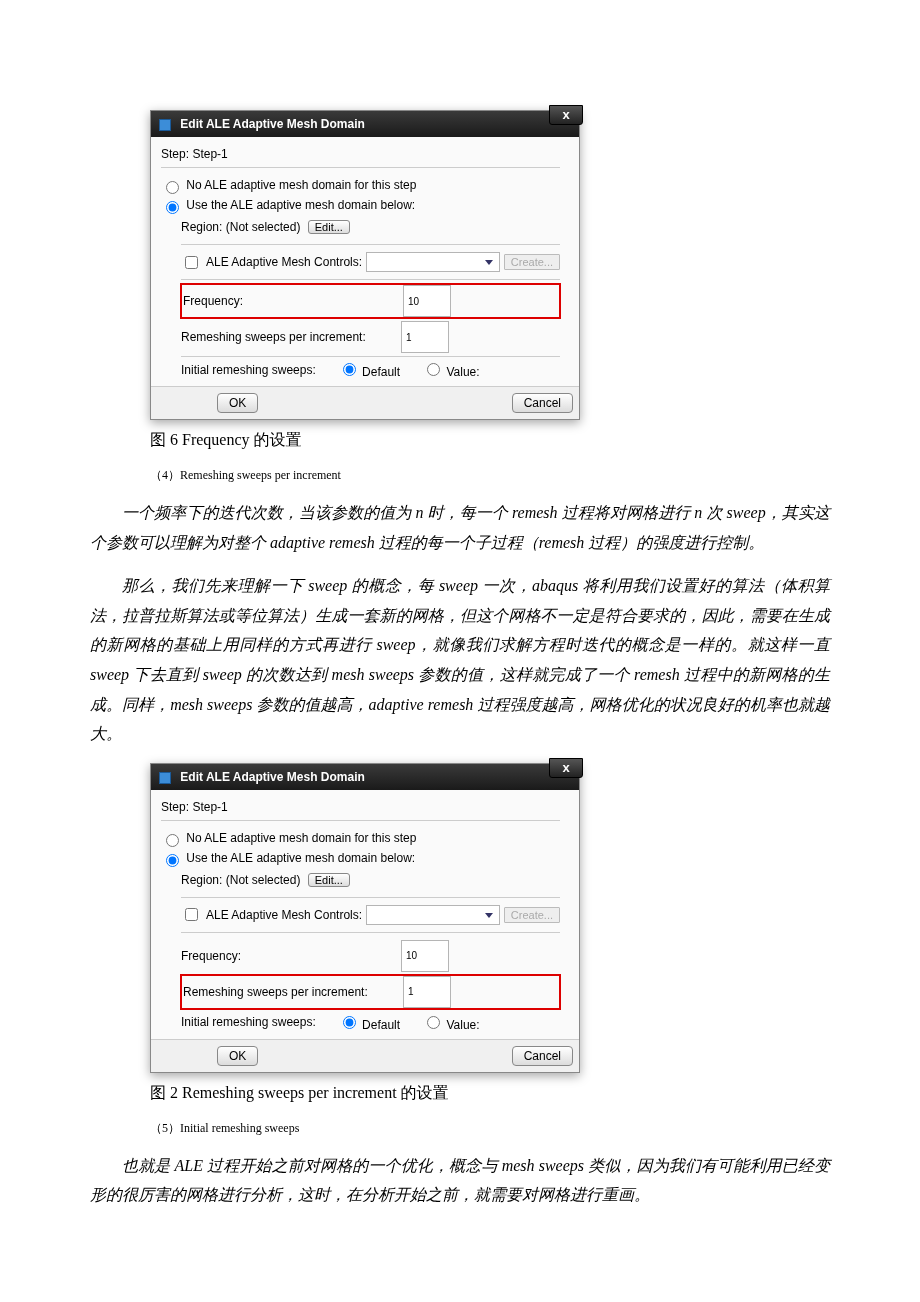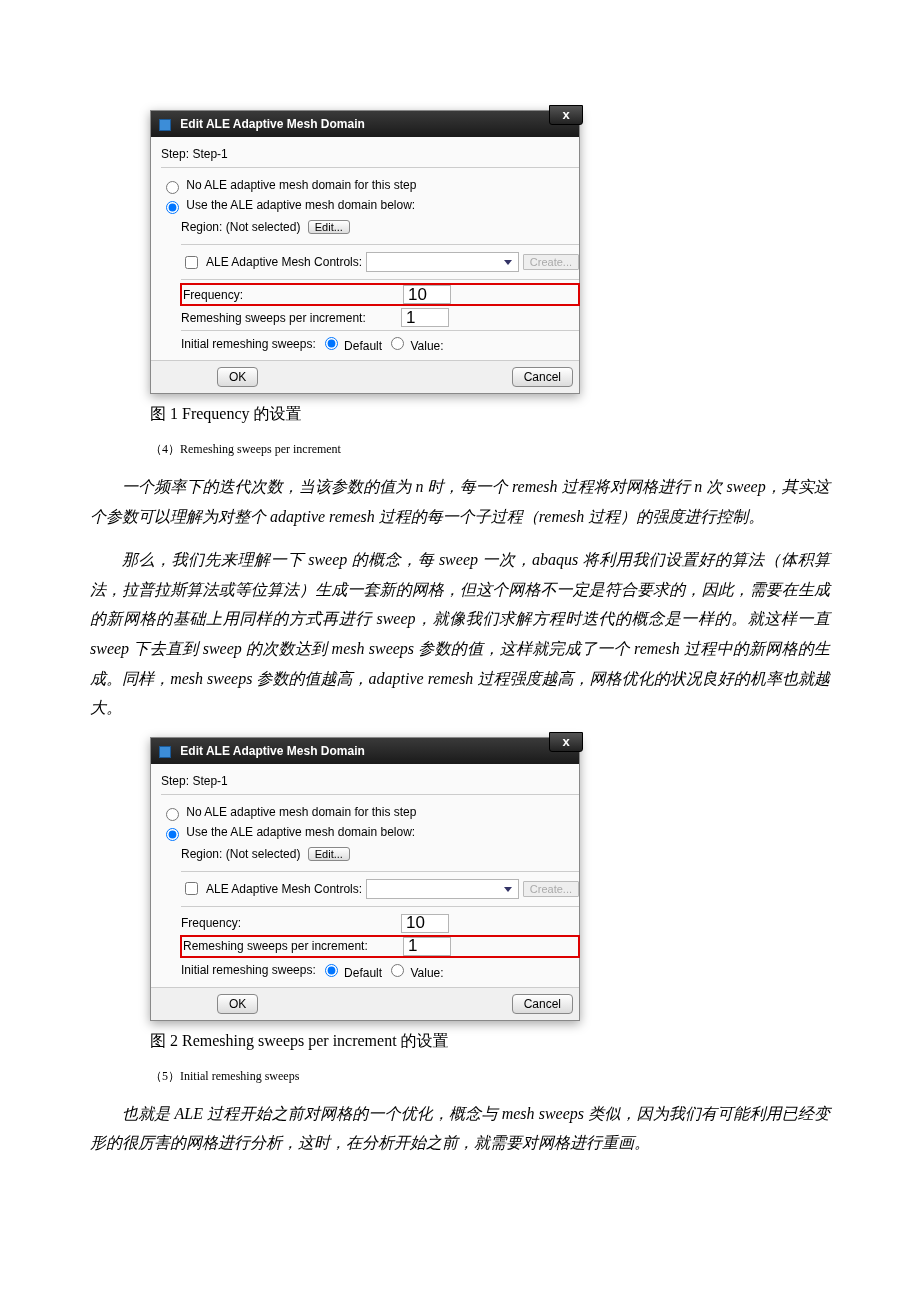--- a/index.html
+++ b/index.html
@@ -50,21 +50,21 @@
     background: linear-gradient(#555,#222);
     border:1px solid #000;
     color:#fff;
     border-radius: 0 0 3px 3px;
     text-align: center;
     line-height: 18px;
     font-size: 13px;
     font-weight: bold;
   }
   .dlg-body {
-    padding: 8px 0 4px 10px;
+    padding: 8px 19px 4px 10px;
     background: #fafafa;
   }
   .step-row {
     padding: 2px 0 6px 0;
     border-bottom: 1px solid #ccc;
     margin-bottom: 8px;
   }
   .opt-row {
     padding: 2px 0;
   }
@@ -98,28 +98,28 @@
     border-top:5px solid #336;
   }
   .create-btn {
     font-size:11px; padding:1px 6px;
     border:1px solid #bbb; background:#eee;
     color:#aaa; border-radius:1px;
   }
   .field-row { display:flex; align-items:center; padding:3px 0; }
   .field-row .lbl { width: 220px; }
   .field-row .inp {
-    width: 48px; height:19px;
+    width: 48px; height:32px;
     border:1px solid #b5b5b5;
     background:#fff;
     padding:0 4px;
-    font-size:17px;
+    font-size:10px;
   }
   .hl-red { outline: 2px solid #d00; outline-offset: -1px; padding:1px 2px; }
-  .initial-row { display:flex; align-items:center; gap:4px; padding:3px 0; border-top:1px solid #ccc;}
+  .initial-row { display:flex; align-items:center; gap:22px; padding:3px 0; border-top:1px solid #ccc;}
   .dlg-foot {
     border-top:1px solid #ccc;
     padding:6px;
     display:flex;
     background:#f0f0f0;
   }
   .dlg-foot .spacer{flex:1;}
   .dlg-btn {
     font-size:12px;
     padding:2px 11px;
@@ -188,21 +188,21 @@
         </div>
       </div>
       <div class="dlg-foot">
         <button class="dlg-btn primary">OK</button>
         <div class="spacer"></div>
         <button class="dlg-btn">Cancel</button>
       </div>
     </div>
   </div>
 
-  <div class="caption">图 1 Frequency 的设置</div>
+  <div class="caption">图 6 Frequency 的设置</div>
 
   <div class="para-heading">（4）Remeshing sweeps per increment</div>
 
   <p class="para first-indent">一个频率下的迭代次数，当该参数的值为 n 时，每一个 remesh 过程将对网格进行 n 次 sweep，其实这个参数可以理解为对整个 adaptive remesh 过程的每一个子过程（remesh 过程）的强度进行控制。</p>
 
   <p class="para first-indent">那么，我们先来理解一下 sweep 的概念，每 sweep 一次，abaqus 将利用我们设置好的算法（体积算法，拉普拉斯算法或等位算法）生成一套新的网格，但这个网格不一定是符合要求的，因此，需要在生成的新网格的基础上用同样的方式再进行 sweep，就像我们求解方程时迭代的概念是一样的。就这样一直 sweep 下去直到 sweep 的次数达到 mesh sweeps 参数的值，这样就完成了一个 remesh 过程中的新网格的生成。同样，mesh sweeps 参数的值越高，adaptive remesh 过程强度越高，网格优化的状况良好的机率也就越大。</p>
 
   <div class="dialog-wrap" style="margin-top:10px;">
     <div class="dialog">
       <div class="dlg-title">

